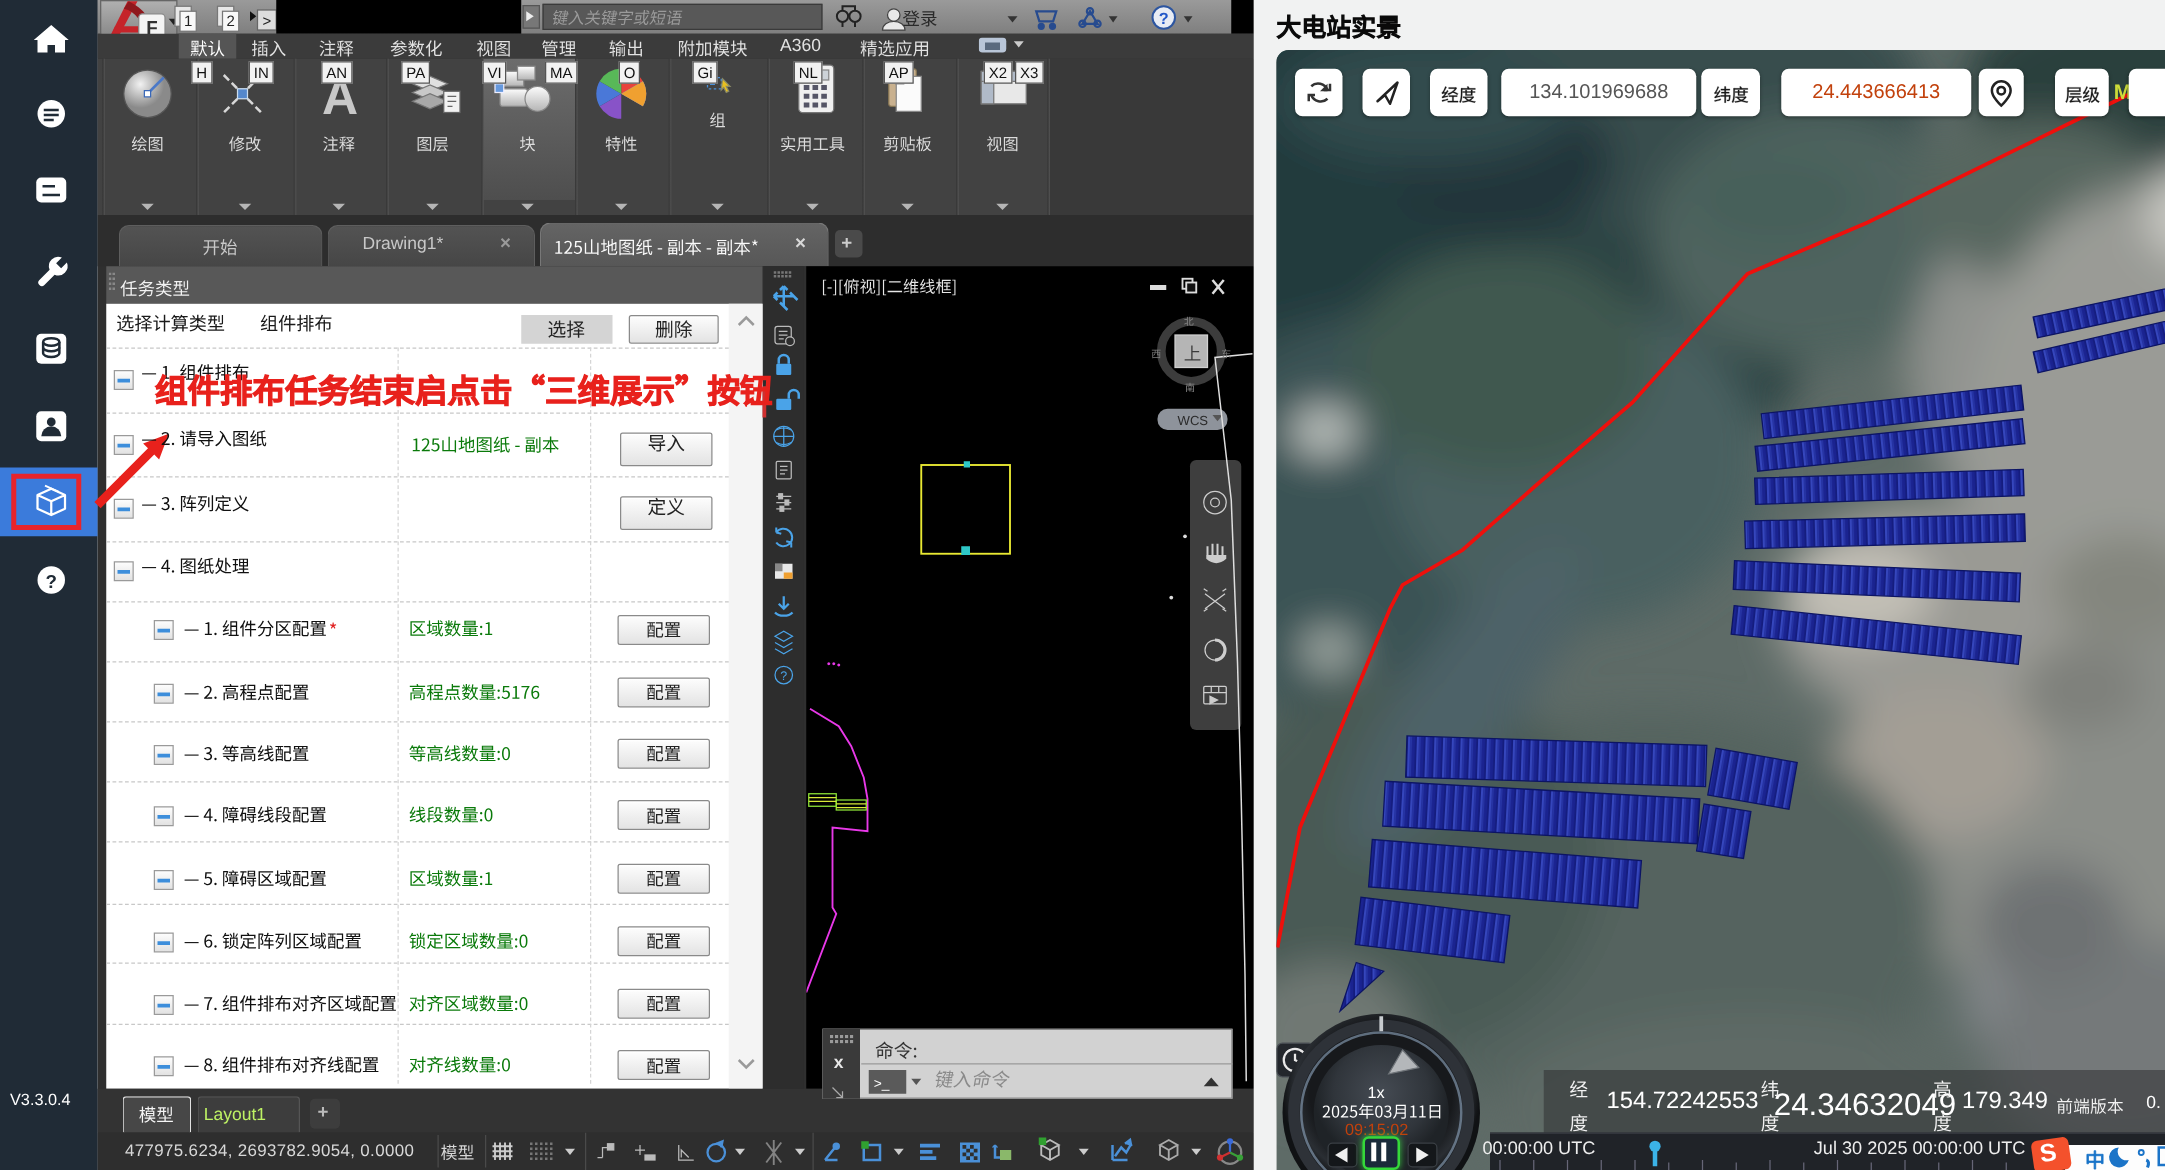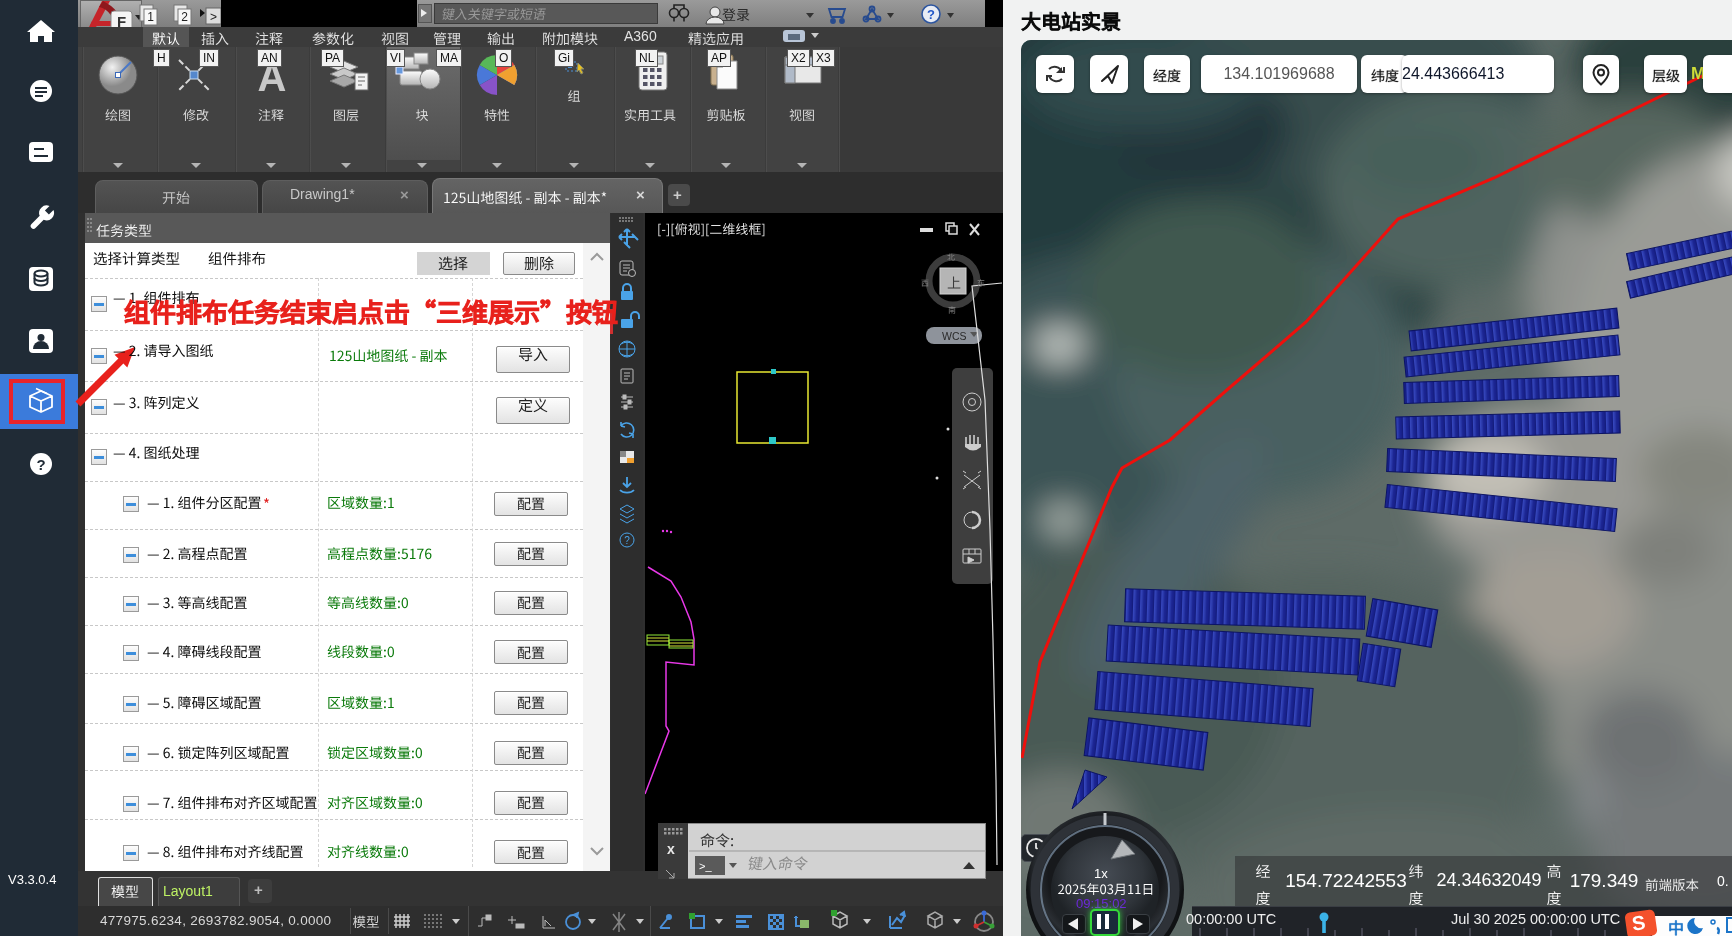--- a/index.html
+++ b/index.html
@@ -670,33 +670,33 @@
           <path d="M16 21 h-5 v5" fill="none"></path>
         </g>
       </svg>
  <div class="a" style="left:69px;top:15px;width:38px;height:38px;background:#fff;border-radius:6px;box-shadow:0 1px 3px rgba(0,0,0,.35)"></div>
  <svg class="a" style="left:69px;top:15px" width="38" height="38">
         <path d="M12 26 L28 11 L22 28 L18 21 Z" fill="none" stroke="#222" stroke-width="2" stroke-linejoin="round"></path>
       </svg>
  <div class="a" style="left:123px;top:15px;width:46px;height:38px;background:#fff;border-radius:6px;box-shadow:0 1px 3px rgba(0,0,0,.35)"></div>
  <div class="a" style="left:180px;top:15px;width:156px;height:38px;background:#fff;border-radius:6px;box-shadow:0 1px 3px rgba(0,0,0,.35);color:#555;font-size:16px;text-align:center;line-height:38px">134.101969688</div>
  <div class="a" style="left:340px;top:15px;width:47px;height:38px;background:#fff;border-radius:6px;box-shadow:0 1px 3px rgba(0,0,0,.35)"></div>
- <div class="a" style="left:381px;top:15px;width:152px;height:38px;background:#fff;border-radius:6px;box-shadow:0 1px 3px rgba(0,0,0,.35);color:#0f172a;font-size:16px;line-height:38px">24.443666413</div>
+ <div class="a" style="left:404px;top:15px;width:152px;height:38px;background:#fff;border-radius:6px;box-shadow:0 1px 3px rgba(0,0,0,.35);color:#c2410c;font-size:16px;text-align:center;line-height:38px">24.443666413</div>
  <div class="a" style="left:562px;top:15px;width:36px;height:38px;background:#fff;border-radius:6px;box-shadow:0 1px 3px rgba(0,0,0,.35)"></div>
  <svg class="a" style="left:562px;top:15px" width="36" height="38">
         <path d="M18 10 a7.5 7.5 0 0 1 7.5 7.5 c0 5 -7.5 12 -7.5 12 s-7.5 -7 -7.5 -12 A7.5 7.5 0 0 1 18 10 Z" fill="none" stroke="#222" stroke-width="2"></path>
         <circle cx="18" cy="17.5" r="3" fill="none" stroke="#222" stroke-width="2"></circle>
       </svg>
  <div class="a" style="left:623px;top:15px;width:43px;height:38px;background:#fff;border-radius:6px;box-shadow:0 1px 3px rgba(0,0,0,.35)"></div>
  <div class="a" style="left:670px;top:24px;color:#cddc39;font-size:17px;font-weight:bold">M</div>
  <div class="a" style="left:682px;top:15px;width:50px;height:38px;background:#fff;border-radius:6px;box-shadow:0 1px 3px rgba(0,0,0,.35)"></div>
 
  <div class="a" style="left:214px;top:816px;width:497px;height:51px;background:rgba(45,48,50,.55)"></div>
  <div class="a" style="left:255px;top:830px;width:140px;color:#fff;font-size:19px;text-align:center">154.72242553</div>
- <div class="a" style="left:398px;top:830px;width:140px;color:#fff;font-size:18px;text-align:center">24.34632049</div>
+ <div class="a" style="left:398px;top:830px;width:140px;color:#fff;font-size:25px;text-align:center">24.34632049</div>
  <div class="a" style="left:543px;top:830px;width:80px;color:#fff;font-size:19px;text-align:center">179.349</div>
  <div class="a" style="left:696px;top:833px;color:#fff;font-size:14px">0.</div>
 
  <div class="a" style="left:171px;top:866px;width:540px;height:30px;background:#202328;border-top:1px solid #3a3e44"></div>
  <svg class="a" style="left:171px;top:866px" width="540" height="30">
   <g stroke="#667" stroke-width="1">
           <path d="M8 22 v8 M35 22 v8 M62 22 v8 M89 22 v8 M116 22 v8 M143 24 v6 M170 22 v8 M197 24 v6 M224 22 v8 M251 24 v6 M278 22 v8 M305 24 v6 M332 22 v8 M359 24 v6 M386 22 v8 M413 24 v6 M440 22 v8 M467 24 v6 M494 22 v8 M521 24 v6"></path>
         </g>
   <g fill="#3bb3e8">
           <circle cx="132" cy="11" r="4.5"></circle>
@@ -726,21 +726,21 @@
           </radialGradient>
   </defs>
   <circle cx="80" cy="80" r="79" fill="url(#dring)"></circle>
         <circle cx="80" cy="80" r="70" fill="none" stroke="#2e3238" stroke-width="9"></circle>
   <circle cx="80" cy="80" r="64" fill="none" stroke="#8fa7bf" stroke-width="2" opacity="0.6"></circle>
   <circle cx="80" cy="80" r="54" fill="url(#dial)"></circle>
   <rect x="78.5" y="3" width="3" height="12" fill="#c8ccd0"></rect>
   <path d="M97 30 L110 44 L86 49 Z" fill="#b4b7ba" stroke="#70757a"></path>
  </svg>
  <div class="a" style="left:73px;top:826px;color:#fff;font-size:13px">1x</div>
- <div class="a" style="left:55px;top:856px;color:#6d28d9;font-size:13px">09:15:02</div>
+ <div class="a" style="left:55px;top:856px;color:#c2410c;font-size:13px">09:15:02</div>
  <div class="a" style="left:41px;top:874px;width:24px;height:20px;background:#14171a;border:1px solid #3a3f44;border-radius:4px"></div>
  <div class="a" style="left:47px;top:878px;width:0;height:0;border-top:6px solid transparent;border-bottom:6px solid transparent;border-right:10px solid #f0f0f0"></div>
  <div class="a" style="left:69px;top:869px;width:30px;height:27px;background:#1a2b3a;border:2px solid #35d83a;border-radius:5px;box-shadow:0 0 6px rgba(60,230,70,.8)"></div>
  <div class="a" style="left:76px;top:874px;width:4px;height:15px;background:#fff"></div>
  <div class="a" style="left:84px;top:874px;width:4px;height:15px;background:#fff"></div>
  <div class="a" style="left:105px;top:874px;width:24px;height:20px;background:#14171a;border:1px solid #3a3f44;border-radius:4px"></div>
  <div class="a" style="left:112px;top:878px;width:0;height:0;border-top:6px solid transparent;border-bottom:6px solid transparent;border-left:10px solid #f0f0f0"></div>
 
  <div class="a" style="left:631px;top:876px;width:80px;height:20px;background:#fdfdfd"></div>
  <div class="a" style="left:605px;top:871px;width:30px;height:26px;background:#f4512c;border-radius:5px;transform:rotate(-8deg)"></div>

